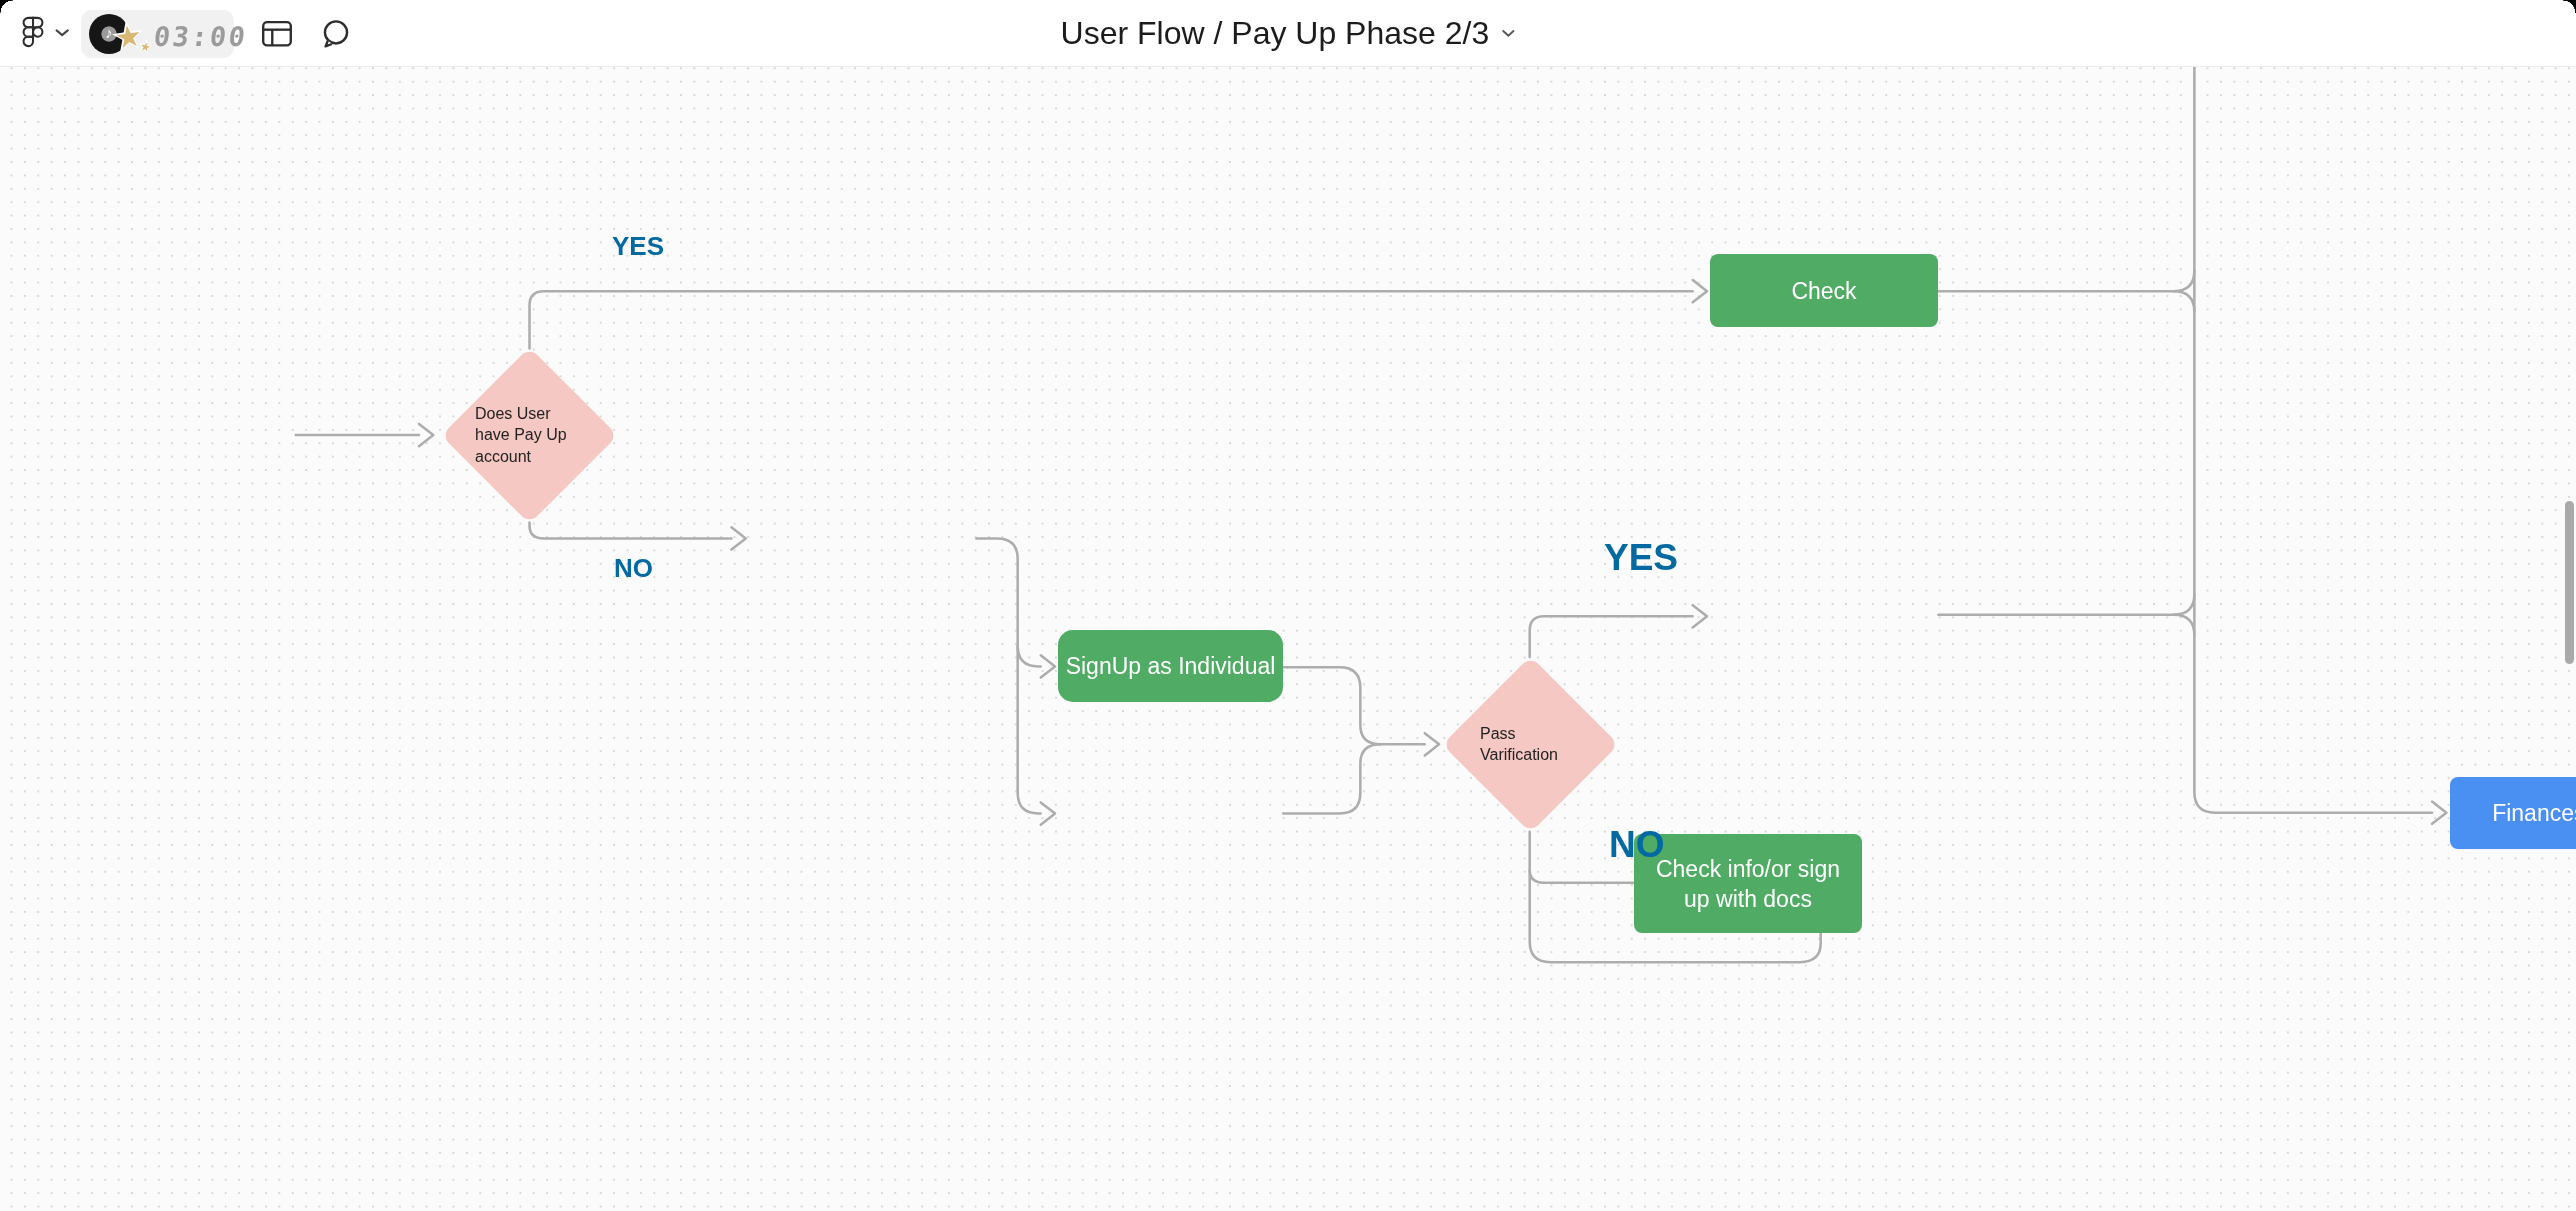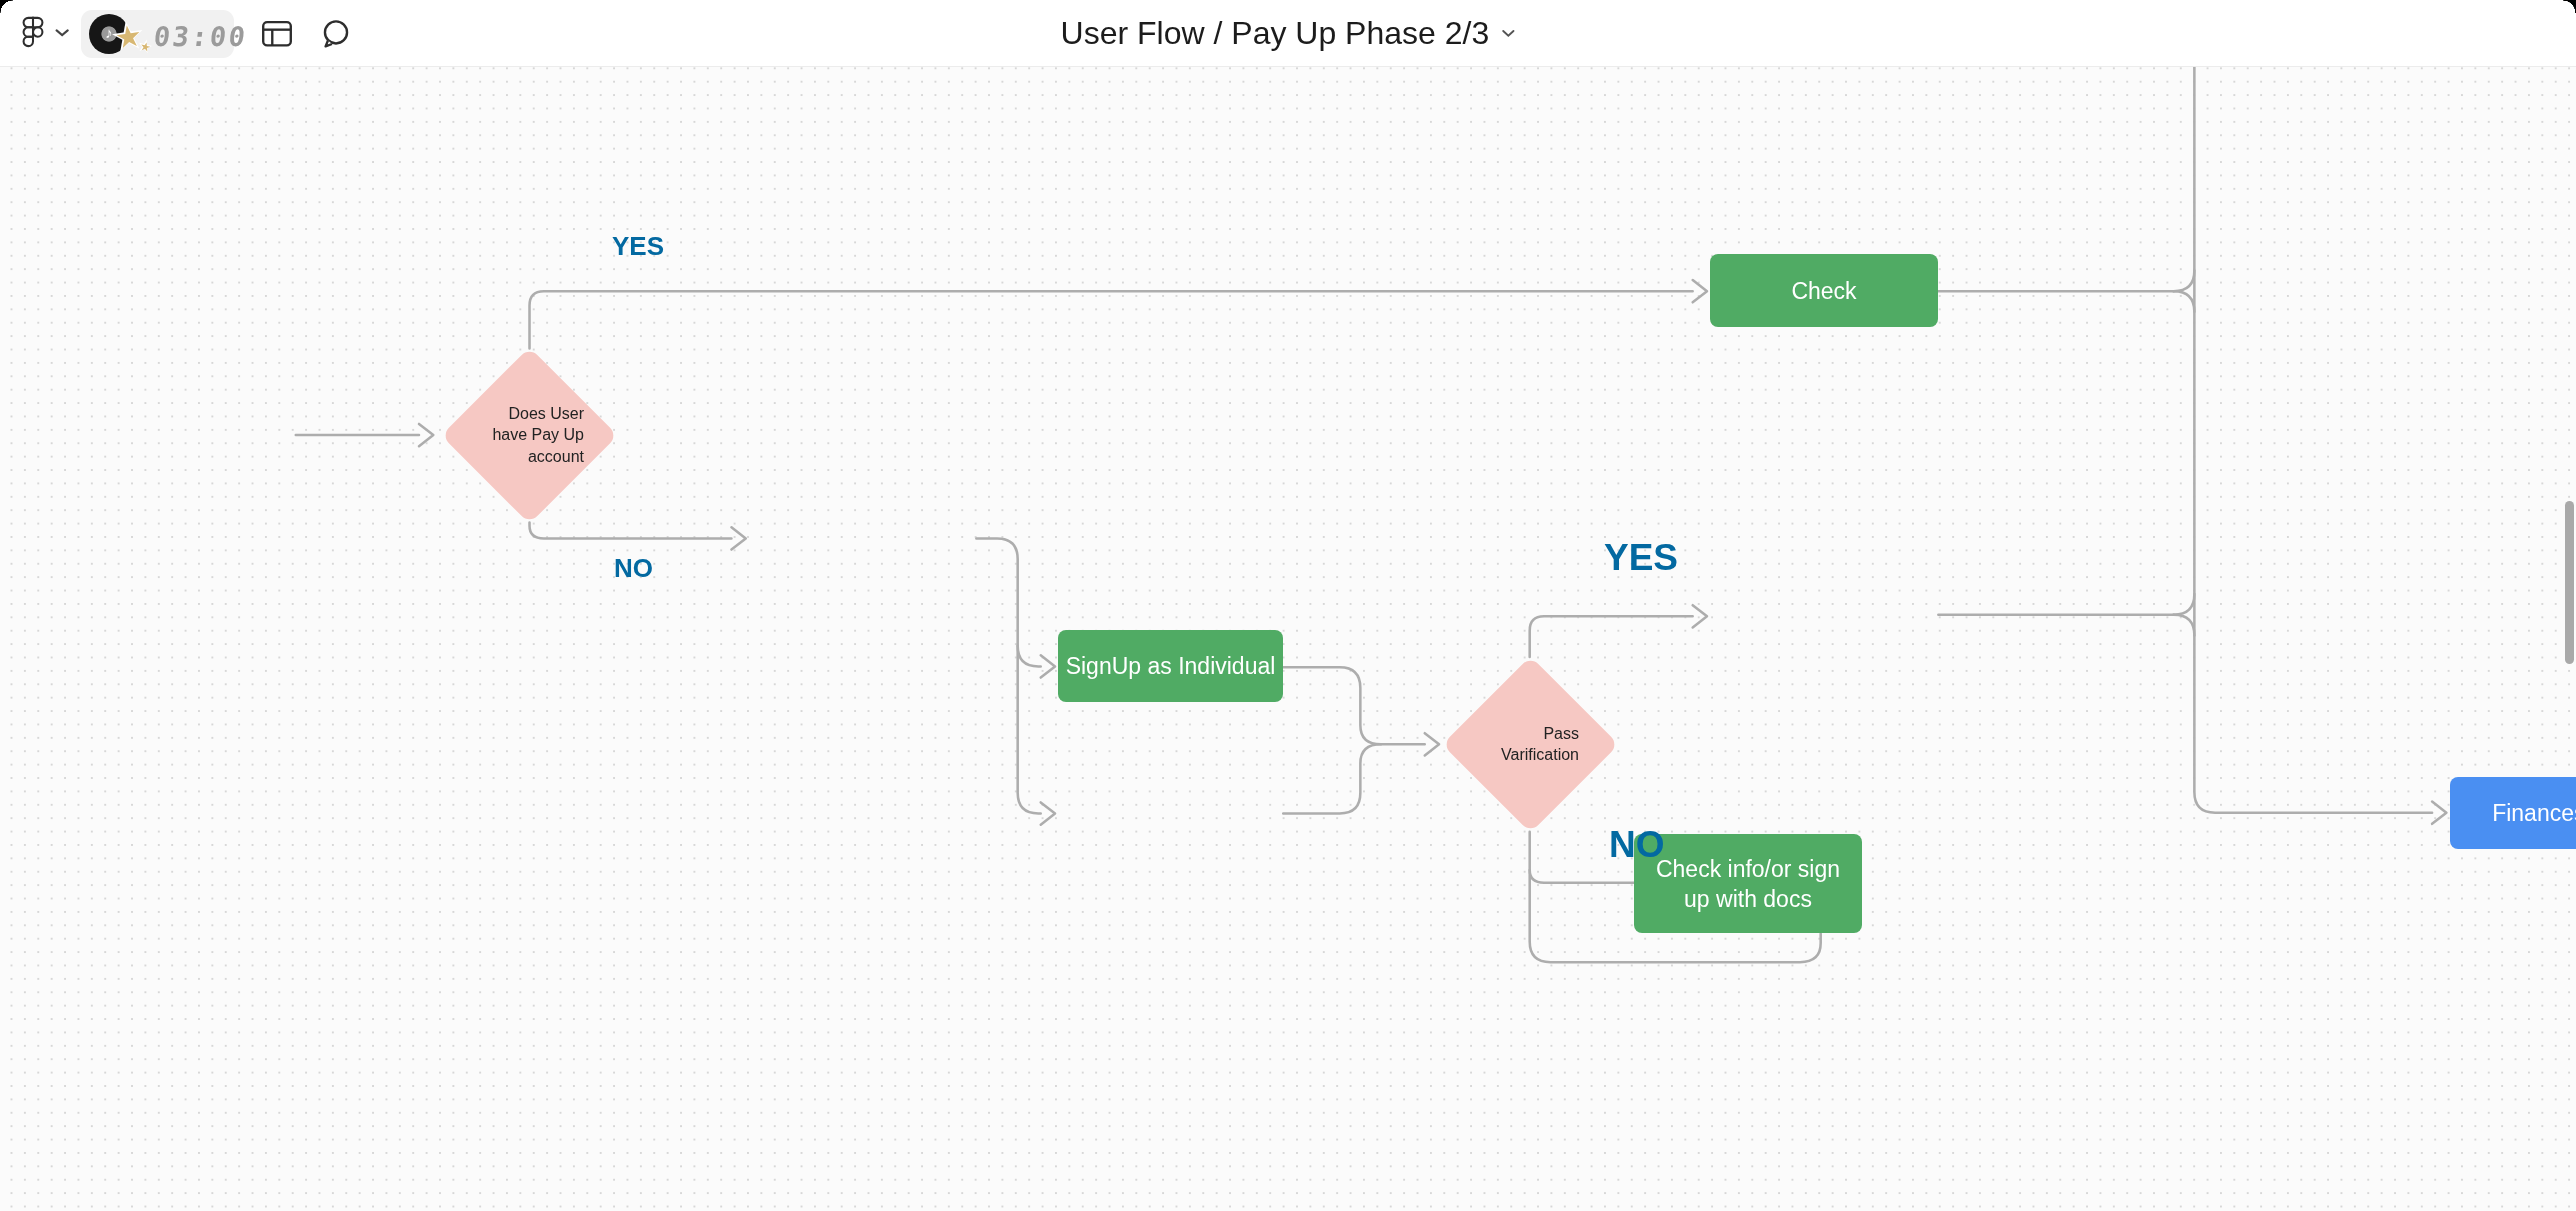--- a/index.html
+++ b/index.html
@@ -16,21 +16,21 @@
   #edges { position:absolute; left:0; top:0; width:2576px; height:1212px; pointer-events:none; }
   #edges path { stroke:#adadad; stroke-width:3.2; fill:none; stroke-linecap:round; stroke-linejoin:round; }
 
   
   .node { position:absolute; display:flex; align-items:center; justify-content:center;
           color:#fff; font-size:23px; border-radius:8px; text-align:center; line-height:30px; }
   .green { background:#50ab64; }
   .blue  { background:#4a8ff2; }
   .diamond { position:absolute; background:#f6c8c3; border-radius:11px; transform:rotate(45deg); }
   .diamond-label { position:absolute; display:flex; align-items:center; justify-content:center;
-          text-align:right; color:#222; font-size:16px; line-height:21.5px; font-weight:500; }
+          text-align:left; color:#222; font-size:16px; line-height:21.5px; font-weight:500; }
   .edge-label { position:absolute; color:#0369a1; font-weight:700; }
   .edge-label.small { font-size:26px; }
   .edge-label.large { font-size:37px; }
 
   #scrollbar { position:absolute; right:2.4px; top:501px; width:8.7px; height:163px;
                background:#a9a9a9; border-radius:4.8px; }
 
   
   #toolbar { position:absolute; left:0; top:0; width:2576px; height:67px; background:#ffffff;
              border-bottom:1.6px solid #ececec; z-index:5; }
@@ -113,21 +113,21 @@
 
 
   <div class="diamond" style="left:467px; top:373px; width:125px; height:125px;"></div>
   <div class="diamond-label" style="left:475px; top:383px; width:109px; height:104px;">Does User have Pay Up account</div>
 
   <div class="node green" style="left:1710px; top:254px; width:228px; height:73px;">
     <span>Check</span>
   </div>
 
 
-  <div class="node green" style="left:1058px; top:630px; width:225px; height:72px;">
+  <div class="node green" style="left:1058px; top:630px; width:225px; height:72px;border-radius:15px;">
     <span>SignUp as Individual</span>
   </div>
 
 
   <div class="diamond" style="left:1468px; top:682px; width:125px; height:125px;"></div>
   <div class="diamond-label" style="left:1480px; top:692px; width:99px; height:104px;">Pass Varification</div>
 
 
   <div class="node green" style="left:1634px; top:834px; width:228px; height:99px; padding:0 14.3px;">
     <span>Check info/or sign up with docs</span>

